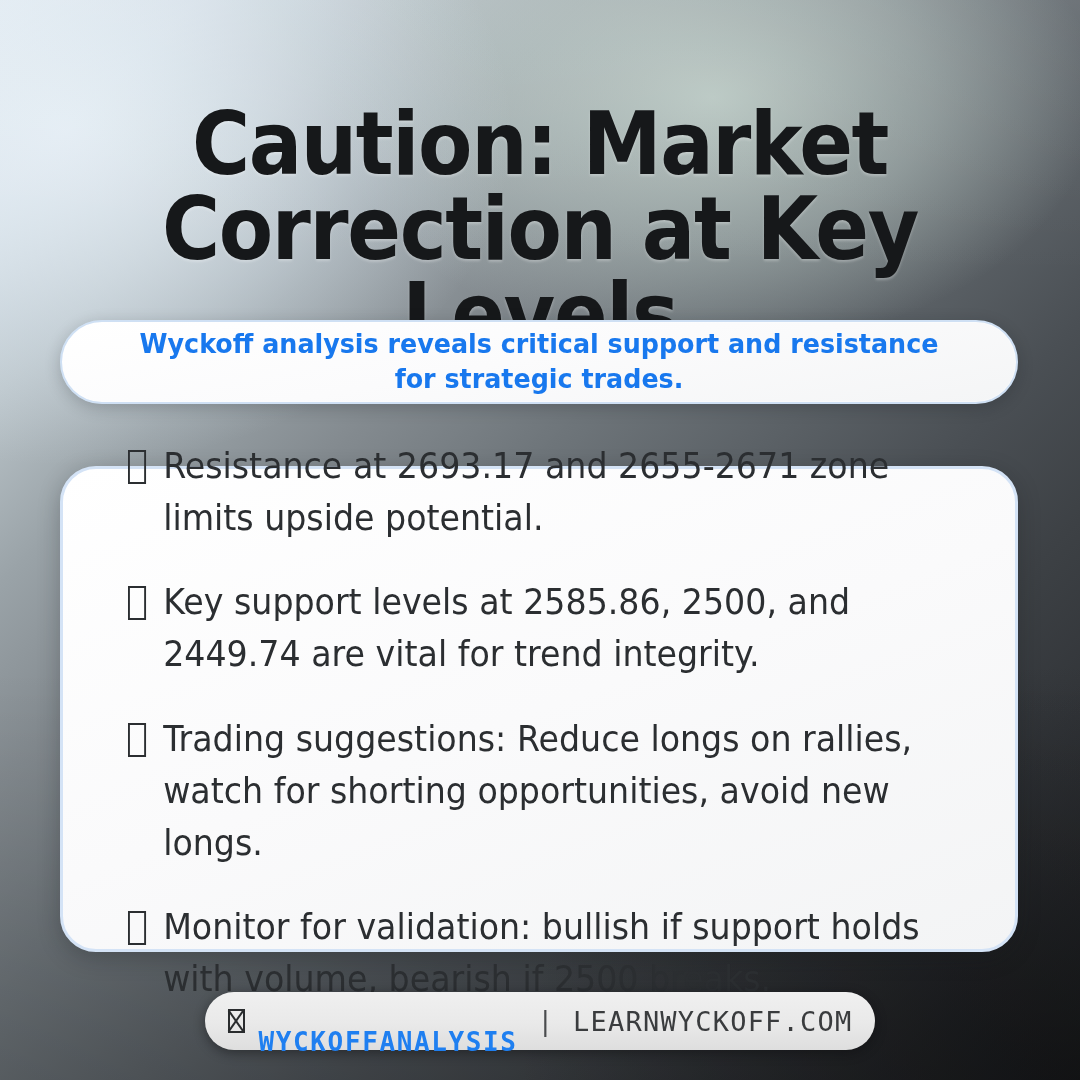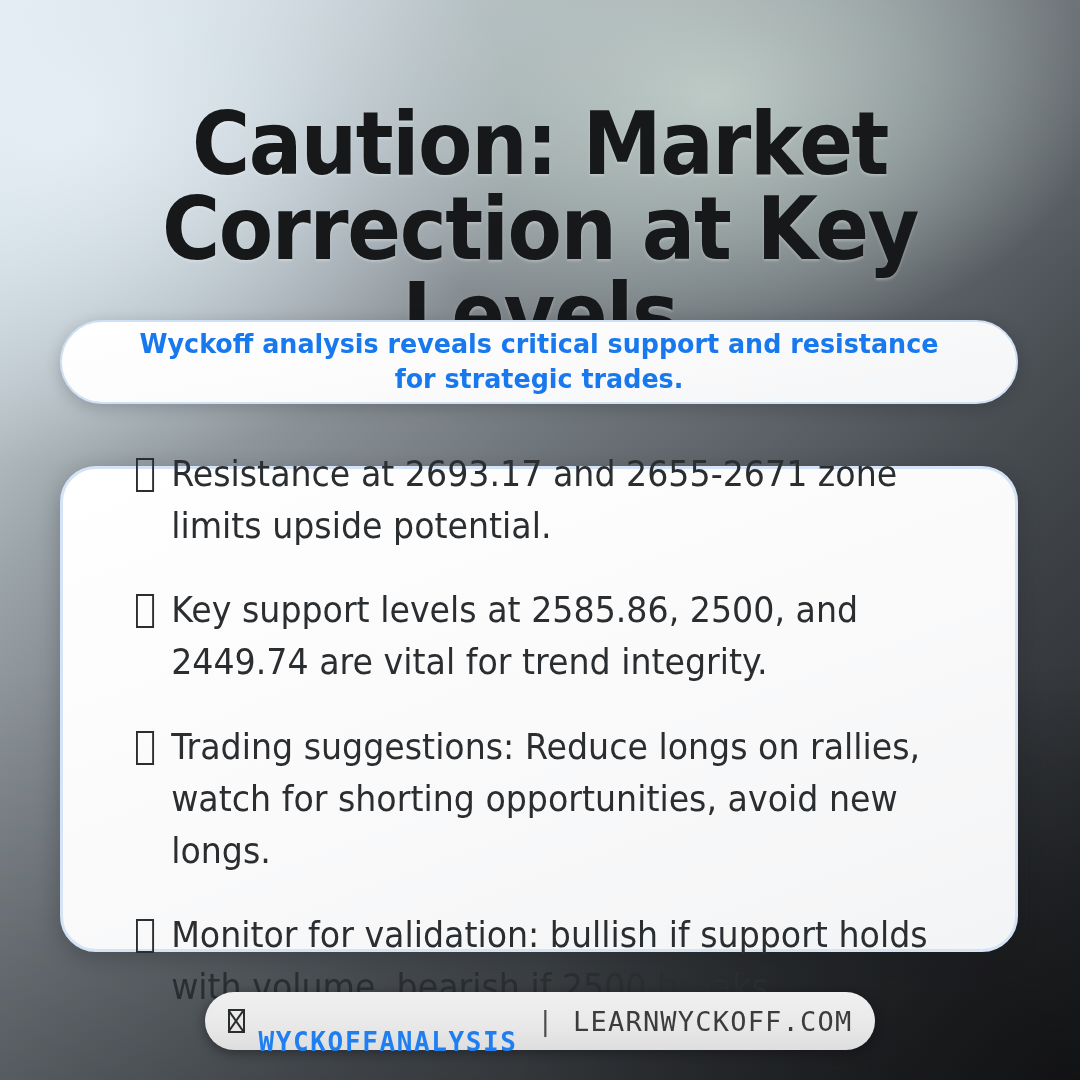--- a/index.html
+++ b/index.html
@@ -131,21 +131,21 @@
     border: 3px solid #d4e3f6;
     box-shadow: 0 6px 22px rgba(18,22,26,0.26);
   }
 
   
   .bullets-list {
     position: absolute;
     left: 120px;
     top: 432px;
     width: 850px;
-    margin: 16px;
+    margin: 8px;
     padding: 0;
     list-style: none;
   }
   .bullet-item {
     display: flex;
     align-items: flex-start;
     gap: 18px;
     margin-bottom: 32px;
     font-family: "DejaVu Sans", sans-serif;
     font-weight: 400;

